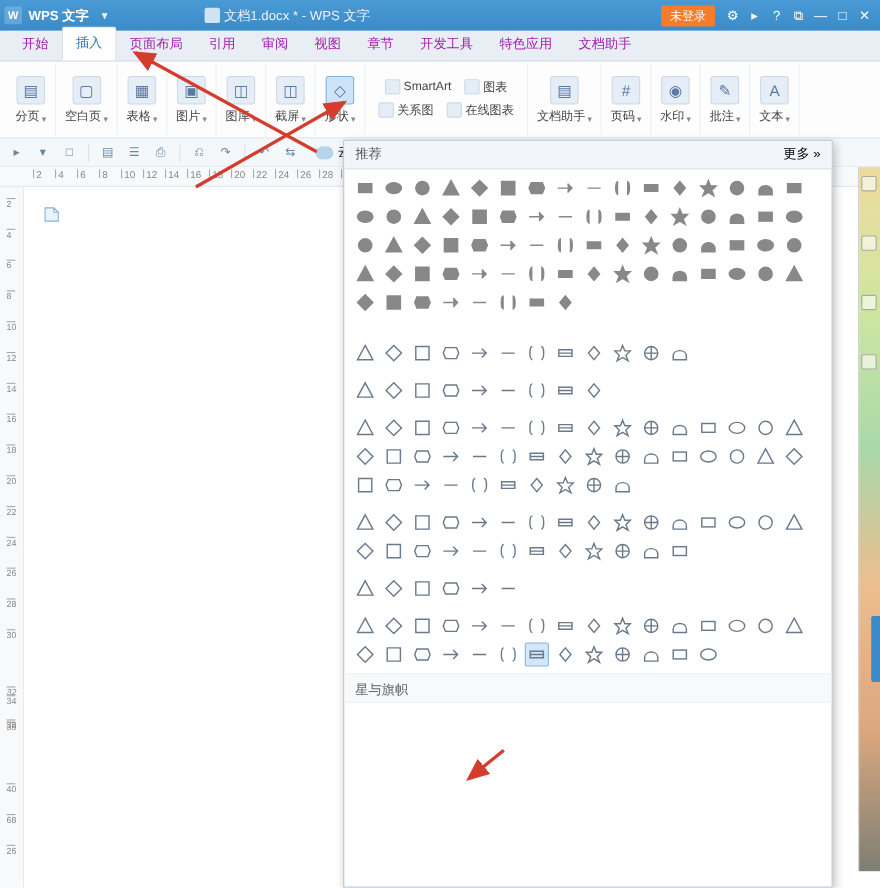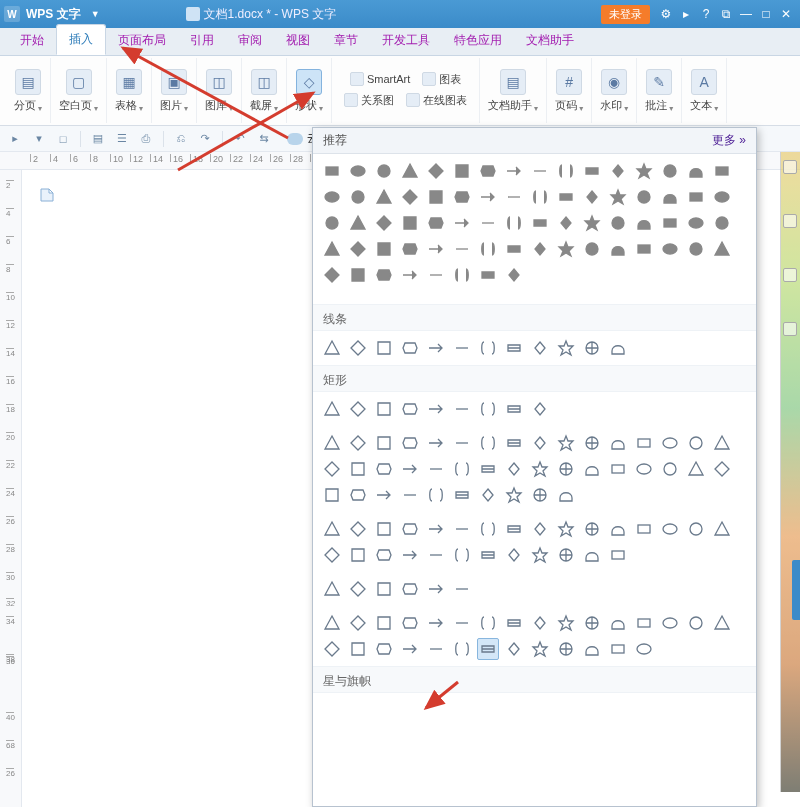--- a/index.html
+++ b/index.html
@@ -34,21 +34,21 @@
 .ruler { height: 18px; background: #f8f9fb; border-bottom:1px solid #e3e8ef; position:relative; font-size:9px; color:#888;}
 .ruler .tick{position:absolute;top:2px;border-left:1px solid #aaa;height:8px;padding-left:2px;}
 .workspace { display:flex; height: calc(807px - 28px - 28px - 70px - 26px - 18px); }
 .left-ruler{width:22px;background:#f8f9fb;border-right:1px solid #e3e8ef;position:relative;font-size:9px;color:#888;}
 .left-ruler .vt{position:absolute;left:6px;border-top:1px solid #aaa;width:8px;font-size:8px;}
 .doc-area{flex:1;background:#fff;position:relative;padding:18px;}
 .doc-area .page-corner{position:absolute;left:18px;top:18px;width:14px;height:14px;display:flex;align-items:center;justify-content:center;}
 .doc-area .page-corner svg{width:14px;height:14px;}
 .shapes-panel { position:absolute; left:312px; top:127px; width:445px; height:680px; background:#fff; border:1px solid #b7c2cf; box-shadow: 2px 3px 8px rgba(0,0,0,.25); z-index:50; overflow-y:auto; font-size:12px; color:#555;}
 .shapes-panel .sp-head{display:flex;justify-content:space-between;align-items:center;padding:4px 10px;background:#f2f5f9;border-bottom:1px solid #dde3ea;}
-.shapes-panel .more{color:#4c1d95;cursor:pointer;}
+.shapes-panel .more{color:#000000;cursor:pointer;}
 .shapes-panel .sect-title{padding:6px 10px 2px;background:#f7f9fb;color:#666;border-top:1px solid #eef2f6;border-bottom:1px solid #eef2f6;}
 .shapes-panel .grid{display:flex;flex-wrap:wrap;padding:6px 8px;gap:4px;}
 .shapes-panel .sh{width:22px;height:22px;display:flex;align-items:center;justify-content:center;color:#5e6a78;cursor:pointer;border-radius:2px;}
 .shapes-panel .sh.hl{background:#d4e7f8;border:1px solid #88b6de;}
 .shapes-panel .sh.rec{color:#999;}
 .shapes-panel .sh svg{width:18px;height:18px;stroke:#6a7a8c;stroke-width:1.3;fill:none;}
 .shapes-panel .sh.rec svg{fill:#888;stroke:#888;}
 .arrow-anno{position:absolute;z-index:60;pointer-events:none;}
 .arrow-anno svg{overflow:visible;}
 .side-strip{position:absolute;right:0;top:152px;width:20px;height:640px;background:linear-gradient(#e8c96a 0%,#b6d96e 20%,#7cc47c 40%,#e59a52 60%,#c97a3a 80%,#3a3a2a 100%);opacity:.65;border-left:1px solid #bbb;}
@@ -250,22 +250,22 @@
       <div class="vt" style="top: 150px;">12</div>
       <div class="vt" style="top: 178px;">14</div>
       <div class="vt" style="top: 206px;">16</div>
       <div class="vt" style="top: 234px;">18</div>
       <div class="vt" style="top: 262px;">20</div>
       <div class="vt" style="top: 290px;">22</div>
       <div class="vt" style="top: 318px;">24</div>
       <div class="vt" style="top: 346px;">26</div>
       <div class="vt" style="top: 374px;">28</div>
       <div class="vt" style="top: 402px;">30</div>
-      <div class="vt" style="top: 428px; font-style: italic;">32</div>
-      <div class="vt" style="top: 446px;">34</div>
+      <div class="vt" style="top: 454px; font-style: italic;">32</div>
+      <div class="vt" style="top: 462px;">34</div>
       <div class="vt" style="top: 486px;">36</div>
       <div class="vt" style="top: 484px;">38</div>
       <div class="vt" style="top: 542px;">40</div>
       <div class="vt" style="top: 570px;">68</div>
       <div class="vt" style="top: 598px;">26</div>
     </div>
   <div class="doc-area">
     <div class="page-corner">
       <svg viewBox="0 0 14 14">
           <path d="M1 1 L9 1 L13 5 L13 13 L1 13 Z M9 1 L9 5 L13 5" fill="#eaf2fb" stroke="#8ab0d6" stroke-width="1"></path>
@@ -644,21 +644,20 @@
           <path d="M3 6 L15 6 L15 12 L3 12 Z M3 9 L15 9"></path>
         </svg>
       </div>
       <div class="sh rec">
         <svg viewBox="0 0 18 18">
           <path d="M9 3 L14 9 L9 15 L4 9 Z"></path>
         </svg>
       </div>
     </div>
     <div class="grid"></div>
-    <div class="sect-title">线条</div>
     <div class="grid">
       <div class="sh">
         <svg viewBox="0 0 18 18">
           <path d="M9 2 L16 15 L2 15 Z"></path>
         </svg>
       </div>
       <div class="sh">
         <svg viewBox="0 0 18 18">
           <path d="M2 9 L9 2 L16 9 L9 16 Z"></path>
         </svg>
@@ -707,21 +706,20 @@
         <svg viewBox="0 0 18 18">
           <path d="M3 9 A6 6 0 1 1 15 9 A6 6 0 1 1 3 9 M3 9 L15 9 M9 3 L9 15"></path>
         </svg>
       </div>
       <div class="sh">
         <svg viewBox="0 0 18 18">
           <path d="M3 12 C3 5 15 5 15 12 L15 15 L3 15 Z"></path>
         </svg>
       </div>
     </div>
-    <div class="sect-title">矩形</div>
     <div class="grid">
       <div class="sh">
         <svg viewBox="0 0 18 18">
           <path d="M9 2 L16 15 L2 15 Z"></path>
         </svg>
       </div>
       <div class="sh">
         <svg viewBox="0 0 18 18">
           <path d="M2 9 L9 2 L16 9 L9 16 Z"></path>
         </svg>

